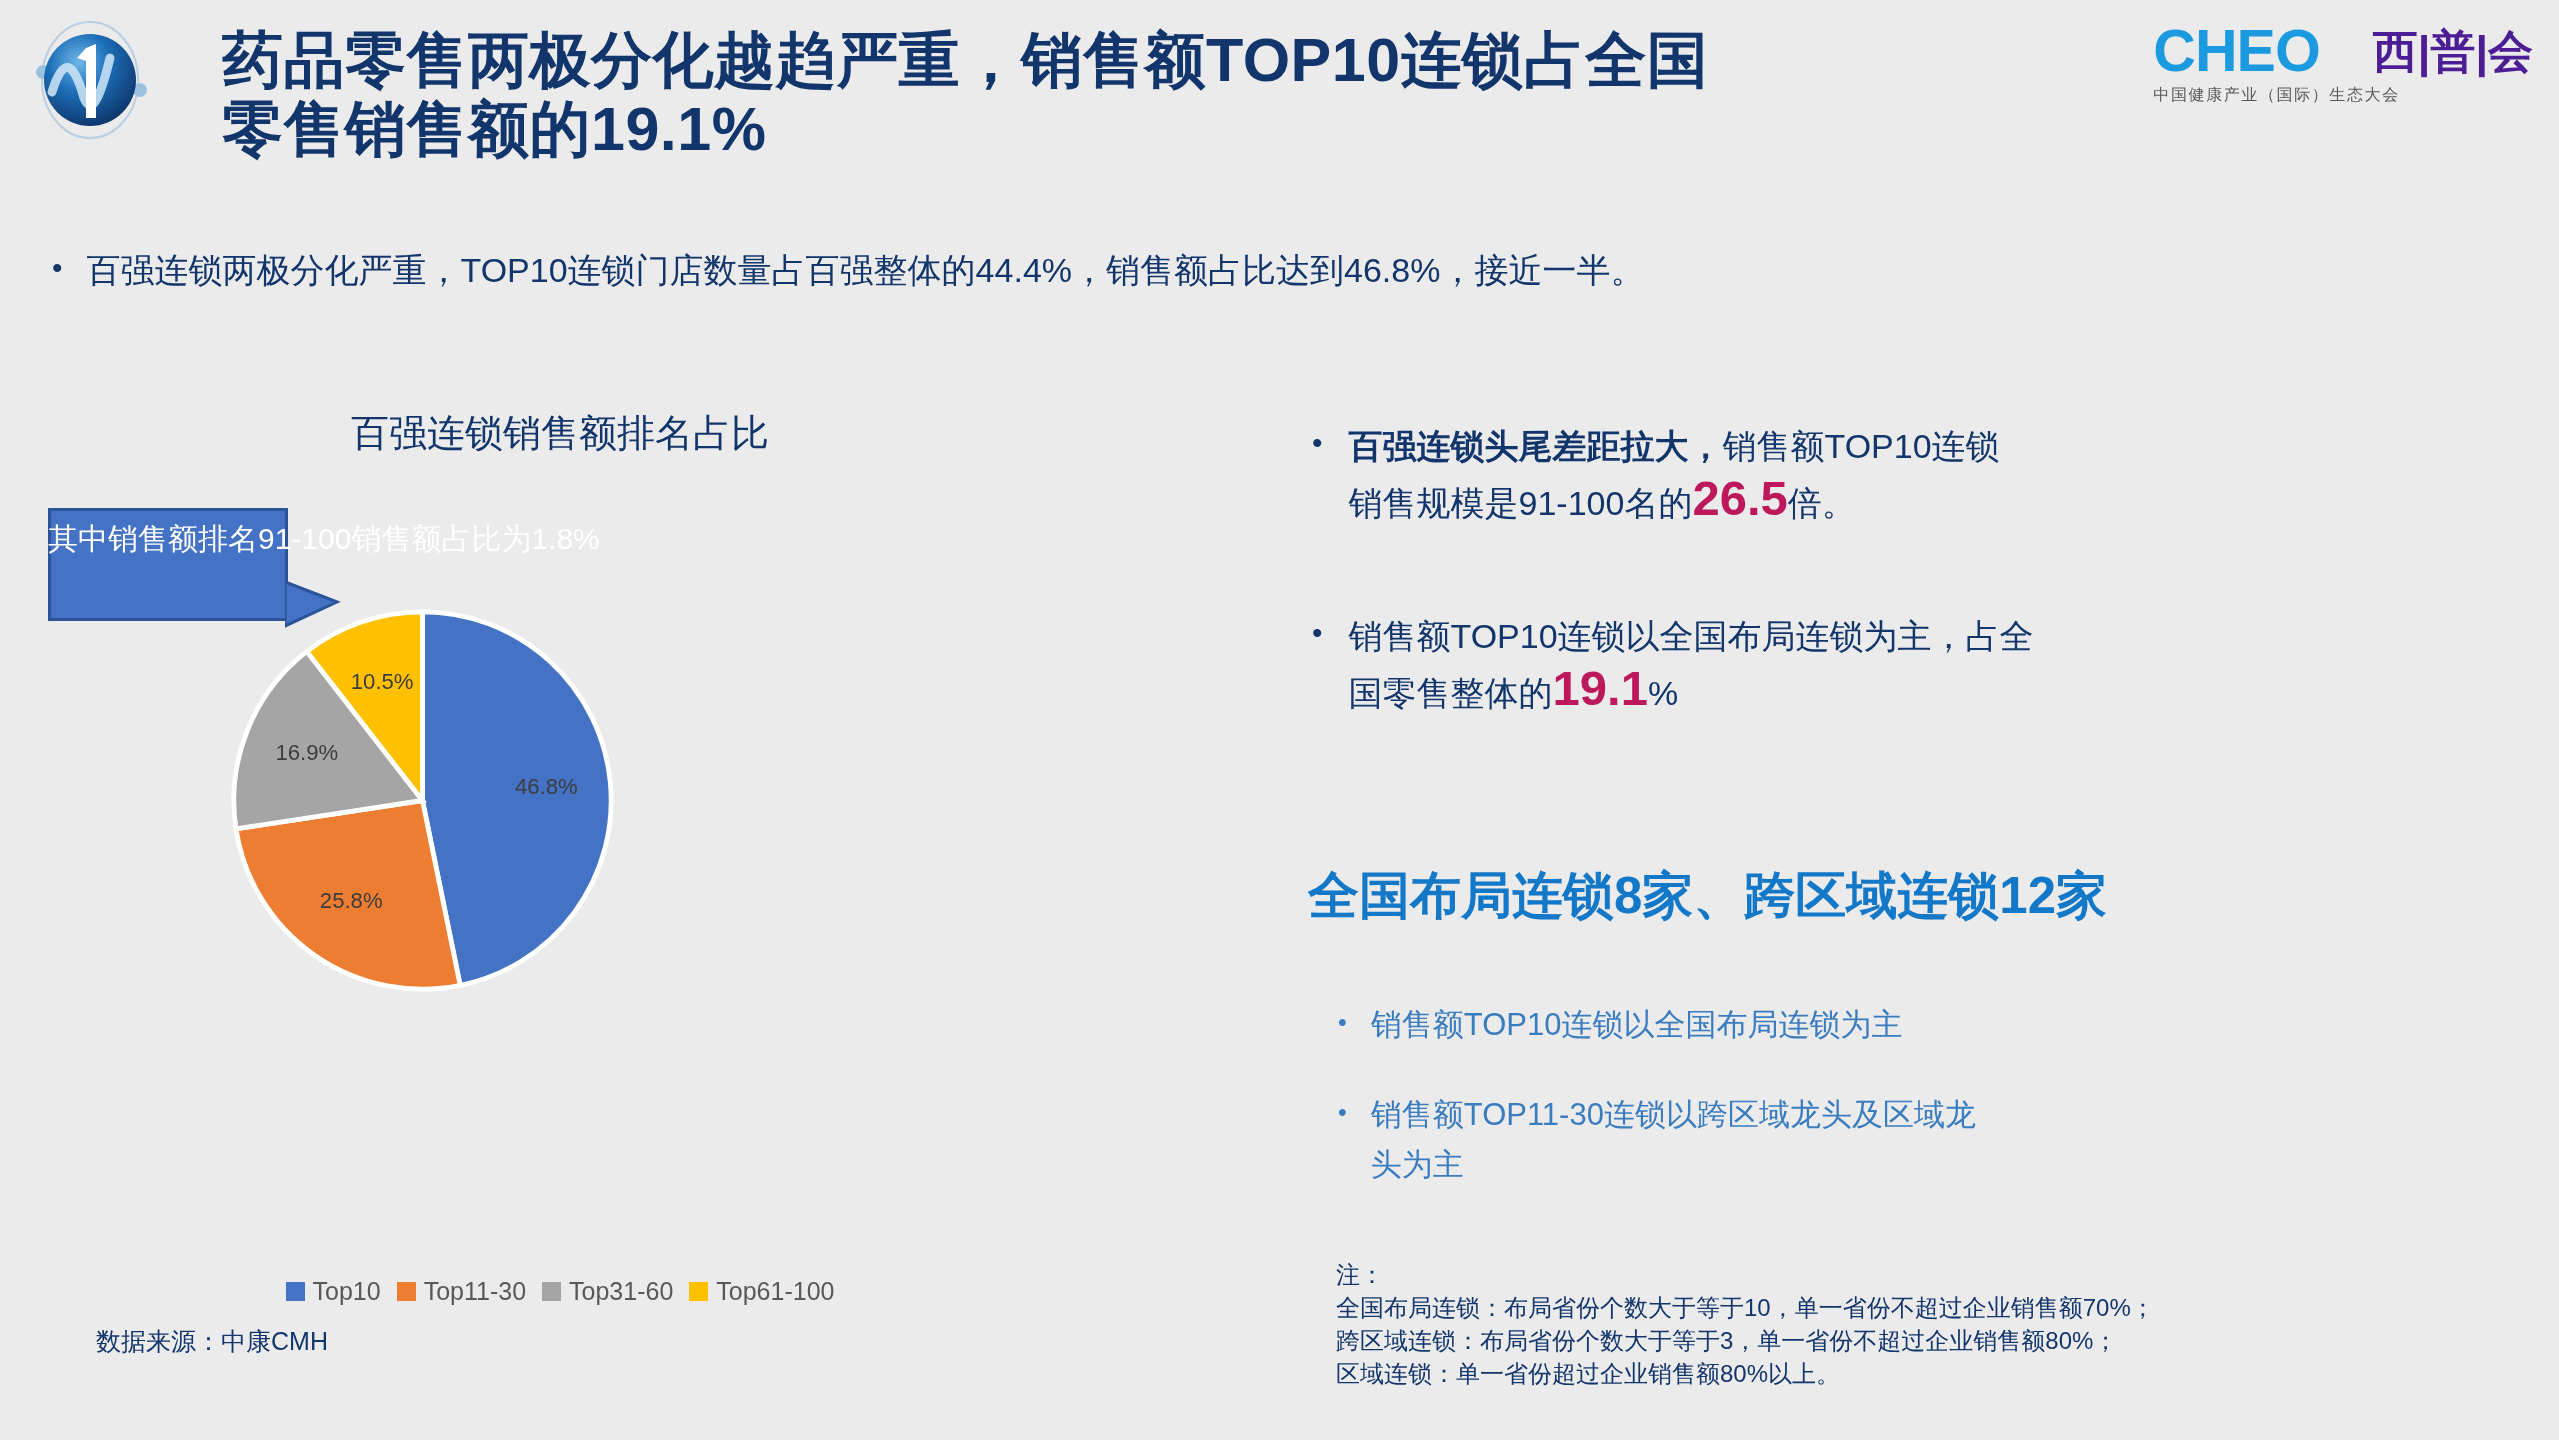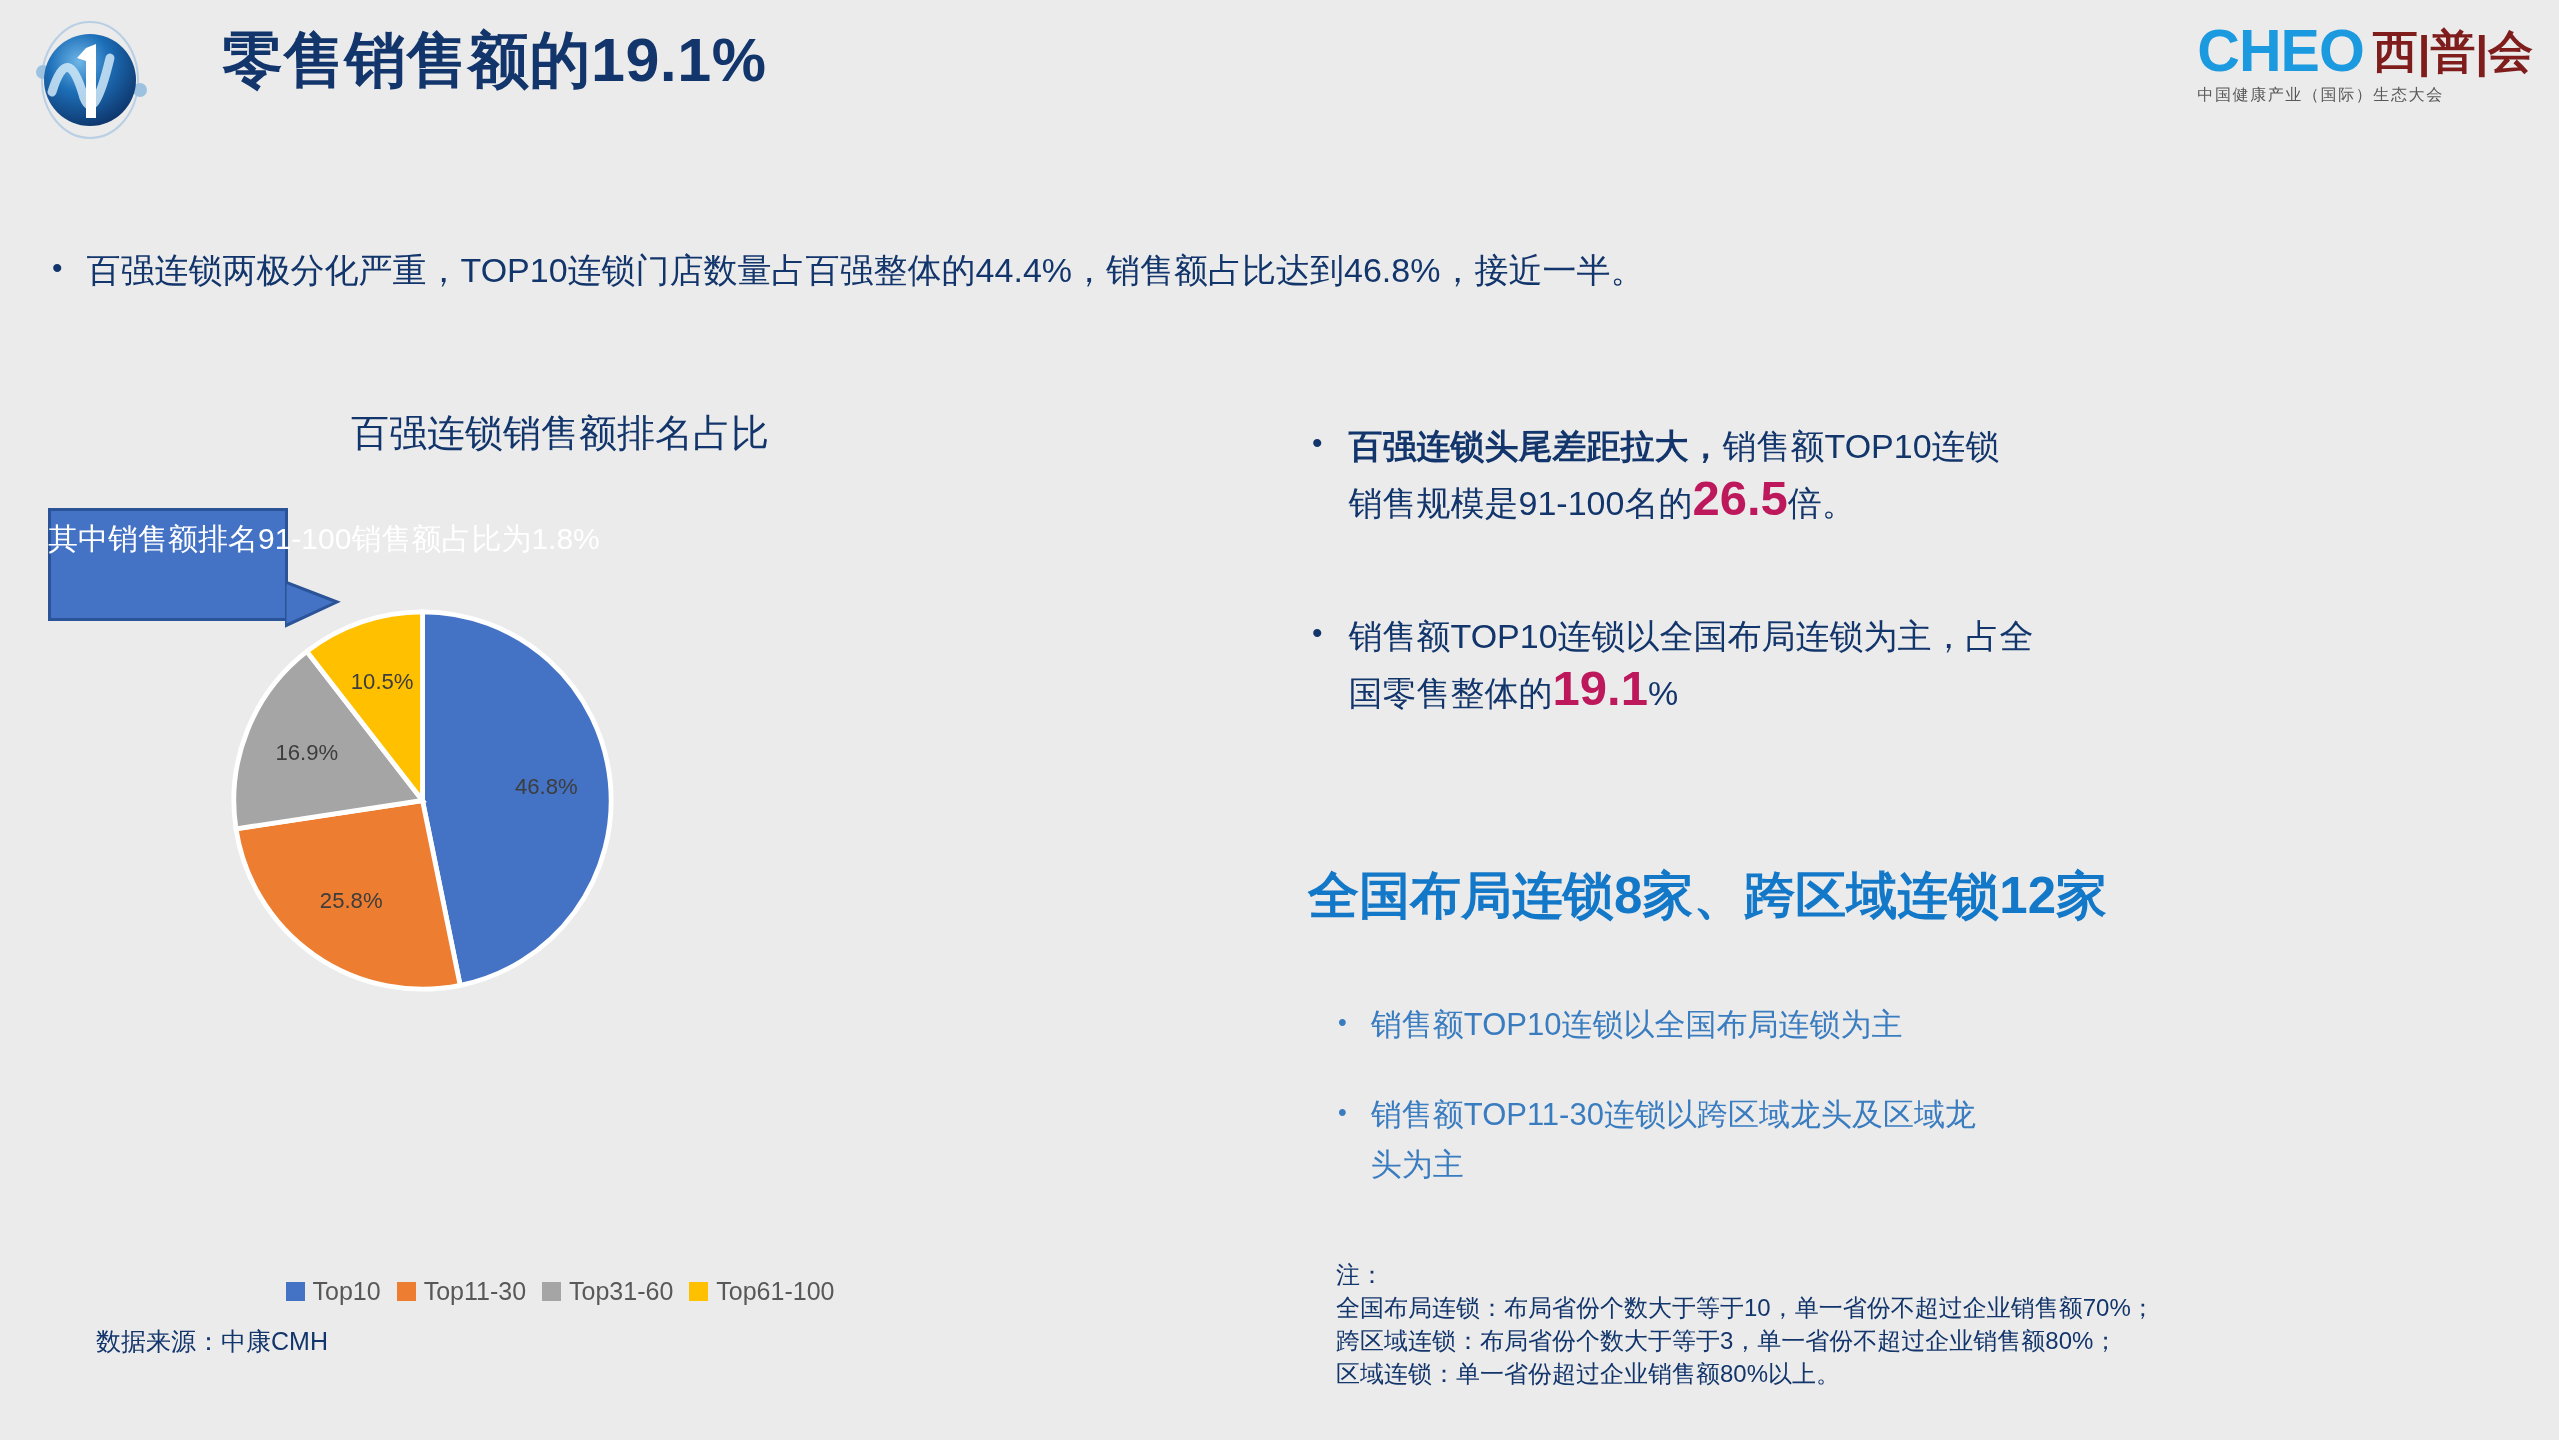--- a/index.html
+++ b/index.html
@@ -52,23 +52,24 @@
   #brand-logo .cheo {
     font-size: 59px;
     font-weight: 700;
     color: #1b9ae0;
     letter-spacing: -1px;
     line-height: 1;
   }
   #brand-logo .cn {
     font-size: 45px;
     font-weight: 700;
-    color: #7f1d1d;
+    color: #4c1d95;
     letter-spacing: 0px;
     line-height: 1;
+    margin-left: 44px;
   }
   #brand-logo .sub {
     font-size: 16px;
     color: #58585a;
     letter-spacing: 1.6px;
     margin-top: 4px;
   }
 
   
   #lead-bullet {
@@ -245,20 +246,21 @@
       <stop offset="100%" stop-color="#0c2f63"></stop>
     </radialGradient>
   </defs>
   <circle cx="62" cy="66" r="46" fill="url(#sphereGrad)"></circle>
   <path d="M24 78 Q40 26 56 84 Q66 110 82 44" fill="none" stroke="#cfe7f7" stroke-width="9" stroke-linecap="round" opacity="0.85"></path>
   <path d="M58 34 L68 30 L68 104 L58 104 Z" fill="#ffffff"></path>
   <path d="M58 34 L49 44 L58 47 Z" fill="#ffffff"></path>
 </svg>
 
 <div id="header-title">
+  <span class="ln">药品零售两极分化越趋严重，销售额TOP10连锁占全国</span>
   <span class="ln">零售销售额的19.1%</span>
 </div>
 
 <div id="brand-logo">
   <div class="logo-row">
     <span class="cheo">CHEO</span>
     <span class="cn">西|普|会</span>
   </div>
   <div class="sub">中国健康产业（国际）生态大会</div>
 </div>

